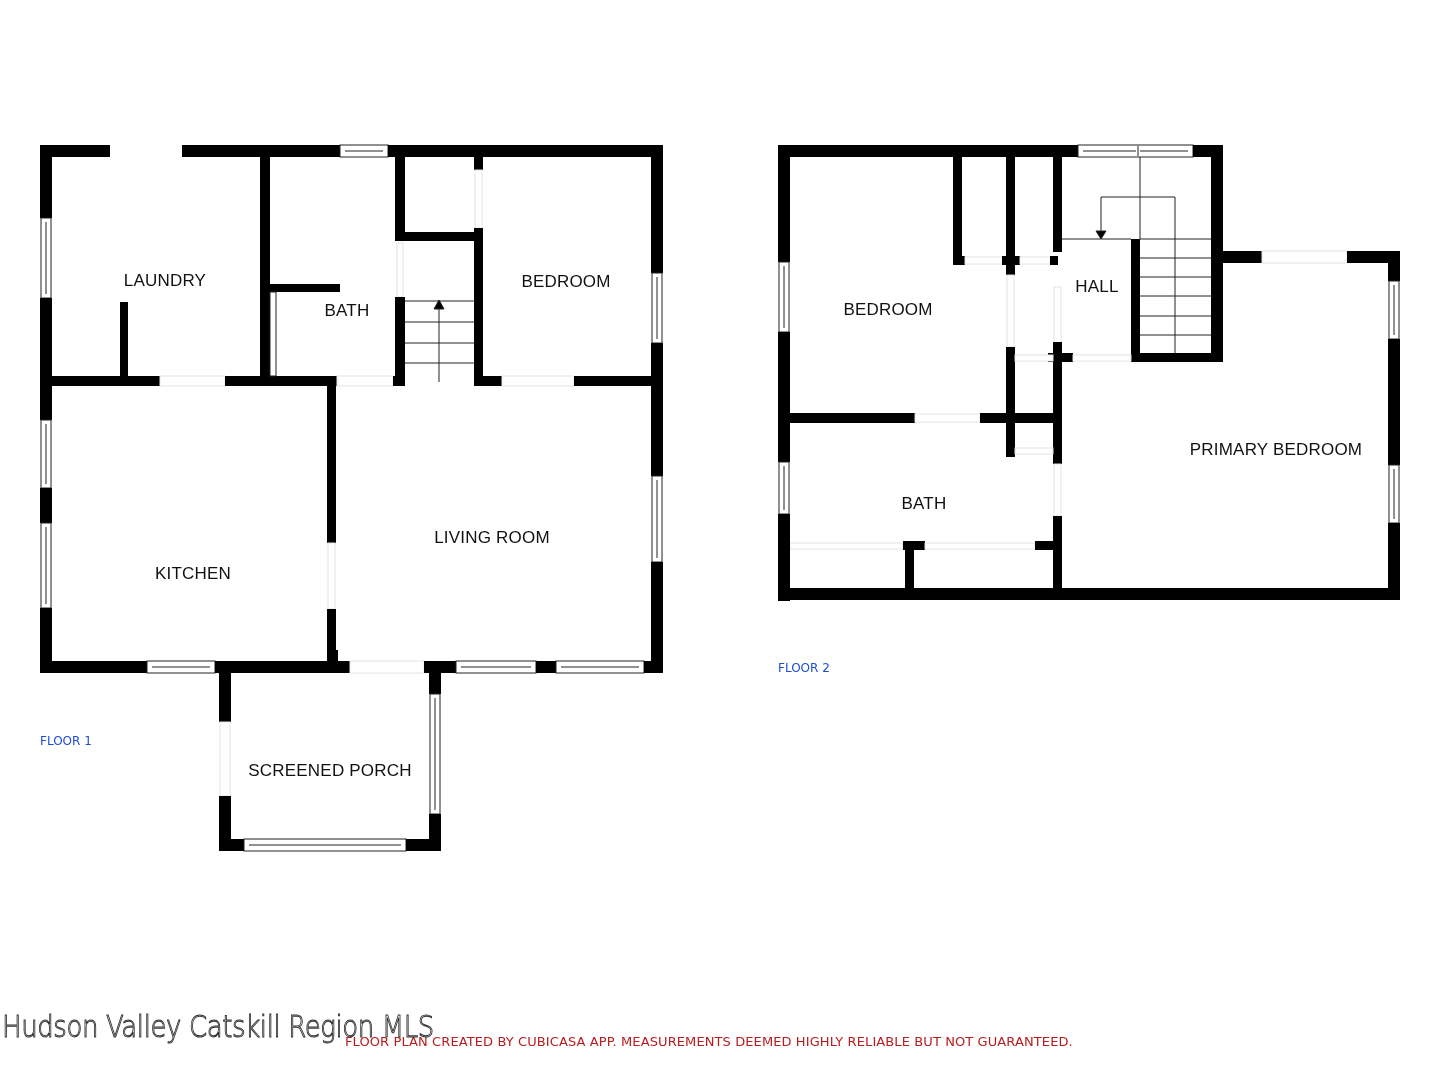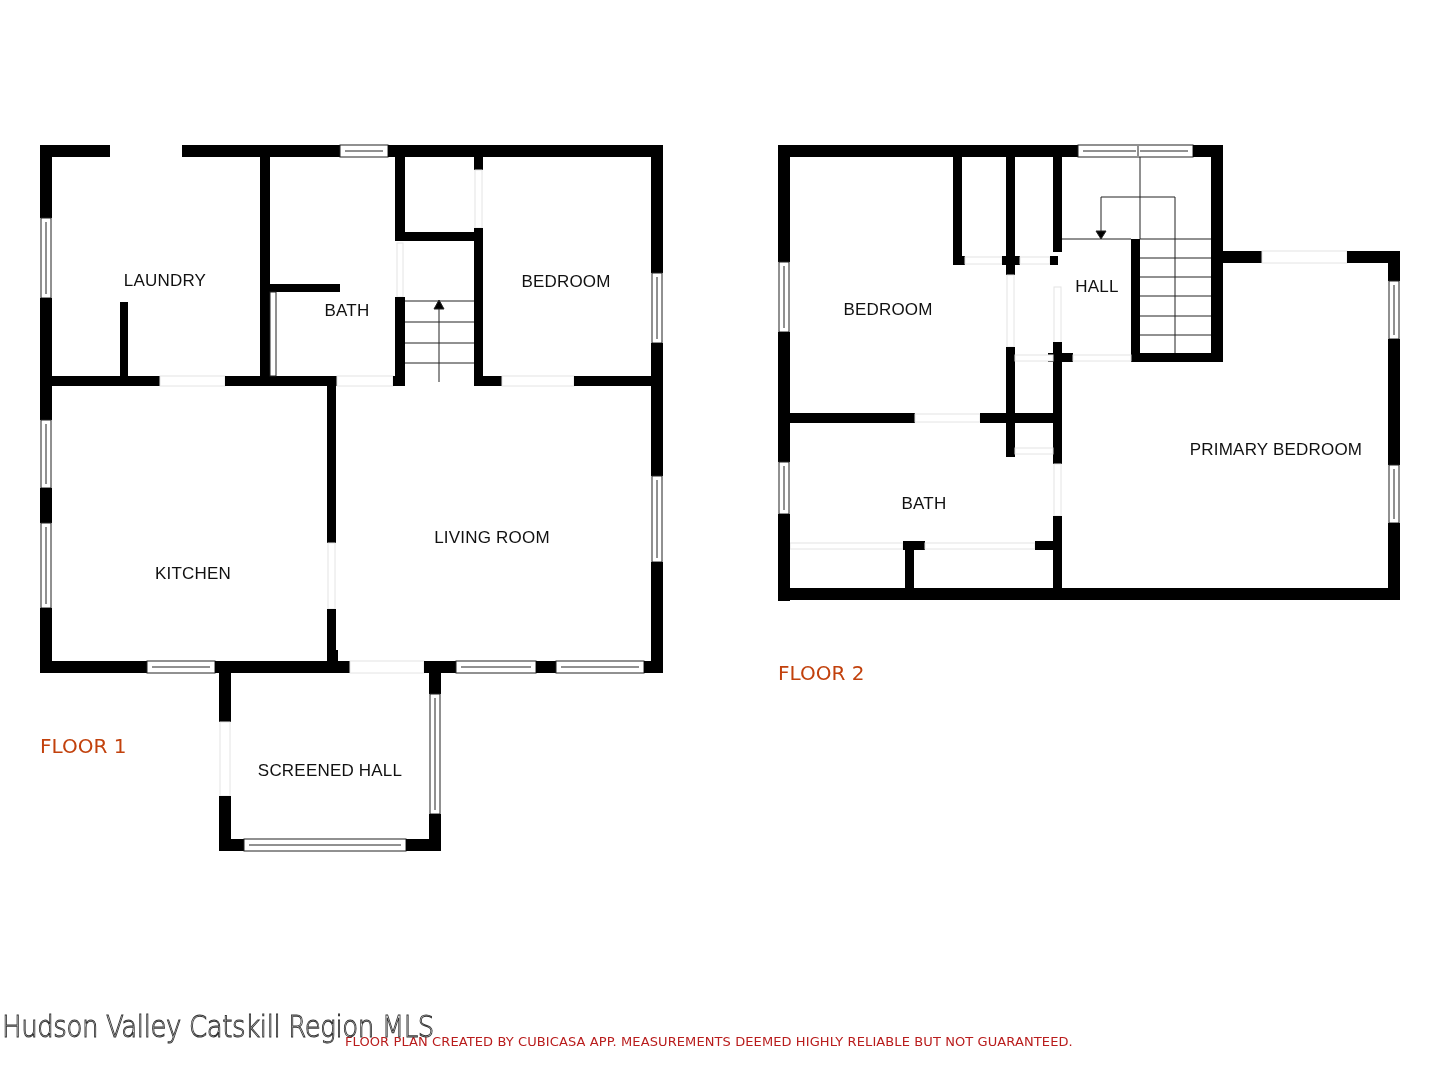--- a/index.html
+++ b/index.html
@@ -4,21 +4,21 @@
 <style>
   html, body { margin: 0; padding: 0; background: #ffffff; }
   body { width: 1440px; height: 1080px; position: relative; overflow: hidden; font-family: "Liberation Sans", sans-serif; }
   svg.plan { position: absolute; left: 0; top: 0; width: 1440px; height: 1080px; }
   .wall { fill: #000000; }
   .win { fill: #ffffff; stroke: #222222; stroke-width: 1; }
   .winline { stroke: #222222; stroke-width: 1; }
   .door { fill: #ffffff; stroke: #e4e4e4; stroke-width: 1; }
   .stair { stroke: #222222; stroke-width: 1; fill: none; }
   .label { position: absolute; font-family: "Liberation Sans", sans-serif; font-size: 17px; color: #111111; white-space: nowrap; transform: translate(-50%, -50%); letter-spacing: 0.2px; }
-  .floor-label { position: absolute; font-family: "DejaVu Sans", sans-serif; font-size: 20px; color: #c2410c; white-space: nowrap; }
+  .floor-label { position: absolute; font-family: "DejaVu Sans", sans-serif; font-size: 12px; color: #1d4ed8; white-space: nowrap; }
   .watermark { position: absolute; left: 2px; top: 1008px; font-family: "DejaVu Sans", sans-serif; font-size: 31px; color: #ffffff; -webkit-text-stroke: 1px #333; letter-spacing: -0.5px; transform: scaleX(0.84); transform-origin: left top; white-space: nowrap; font-weight: 300; }
   .disclaimer { position: absolute; left: 345px; top: 1034px; font-family: "DejaVu Sans", sans-serif; font-size: 13px; color: #b91c1c; white-space: nowrap; letter-spacing: 0.1px; }
 </style>
 </head>
 <body>
 
 <svg class="plan" viewBox="0 0 1440 1080" xmlns="http://www.w3.org/2000/svg">
 
   <g>
 
@@ -192,21 +192,21 @@
     <rect class="wall" x="1035" y="541" width="20" height="9"></rect>
     <rect class="wall" x="785" y="541" width="5" height="9"></rect>
   </g>
 </svg>
 
 <div class="label" style="left:156px; top:281px;margin-left:9px;">LAUNDRY</div>
 <div class="label" style="left:347px; top:311px;">BATH</div>
 <div class="label" style="left:566px; top:282px;">BEDROOM</div>
 <div class="label" style="left:193px; top:537px;margin-top:37px;">KITCHEN</div>
 <div class="label" style="left:492px; top:538px;text-align:right;">LIVING ROOM</div>
-<div class="label" style="left:330px; top:771px;">SCREENED HALL</div>
+<div class="label" style="left:330px; top:771px;">SCREENED PORCH</div>
 <div class="floor-label" style="left:40px; top:734px;">FLOOR 1</div>
 
 <div class="label" style="left:888px; top:310px;">BEDROOM</div>
 <div class="label" style="left:1097px; top:287px;">HALL</div>
 <div class="label" style="left:924px; top:504px;">BATH</div>
 <div class="label" style="left:1240px; top:450px;margin-left:36px;">PRIMARY BEDROOM</div>
 <div class="floor-label" style="left:778px; top:661px;">FLOOR 2</div>
 
 <div class="disclaimer">FLOOR PLAN CREATED BY CUBICASA APP. MEASUREMENTS DEEMED HIGHLY RELIABLE BUT NOT GUARANTEED.</div>
 <div class="watermark">Hudson Valley Catskill Region MLS</div>

